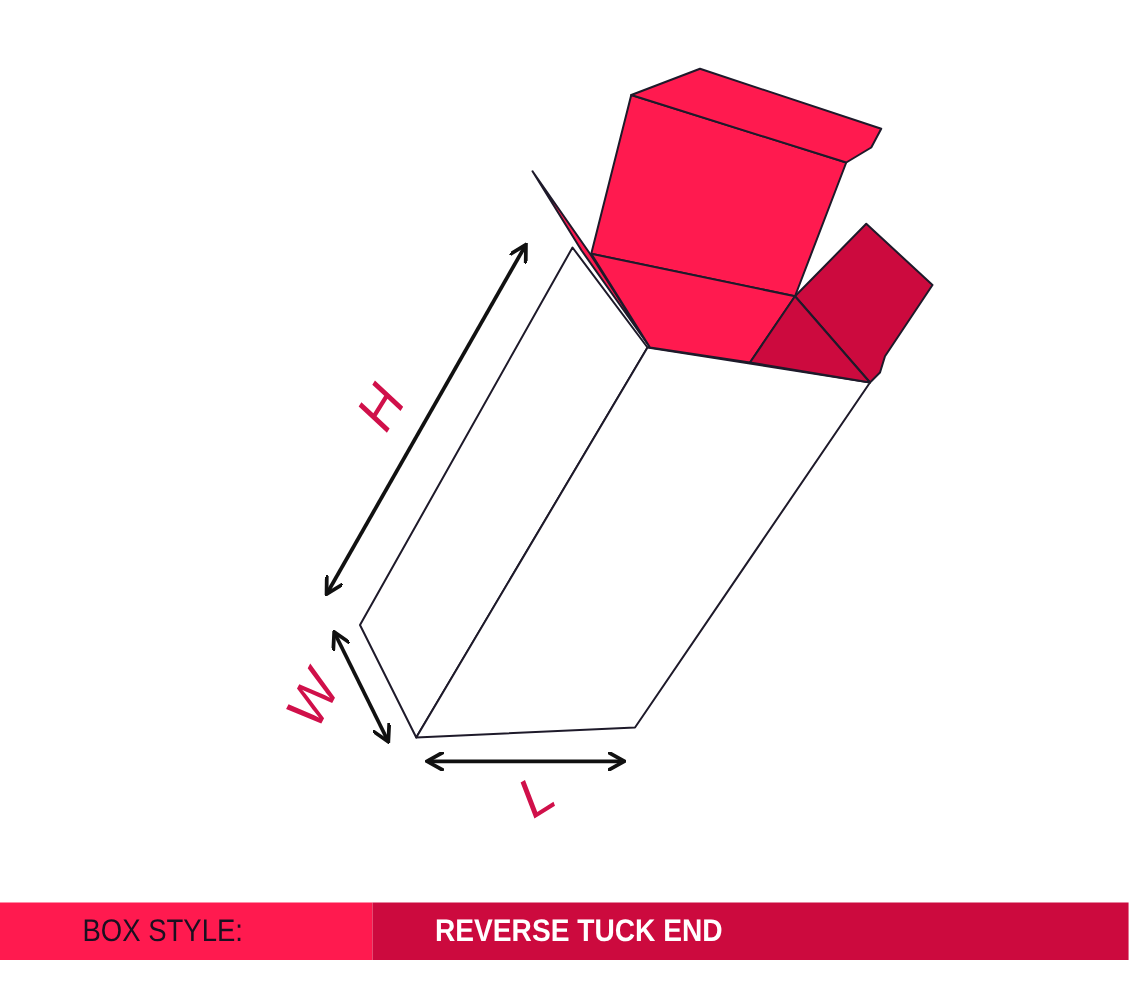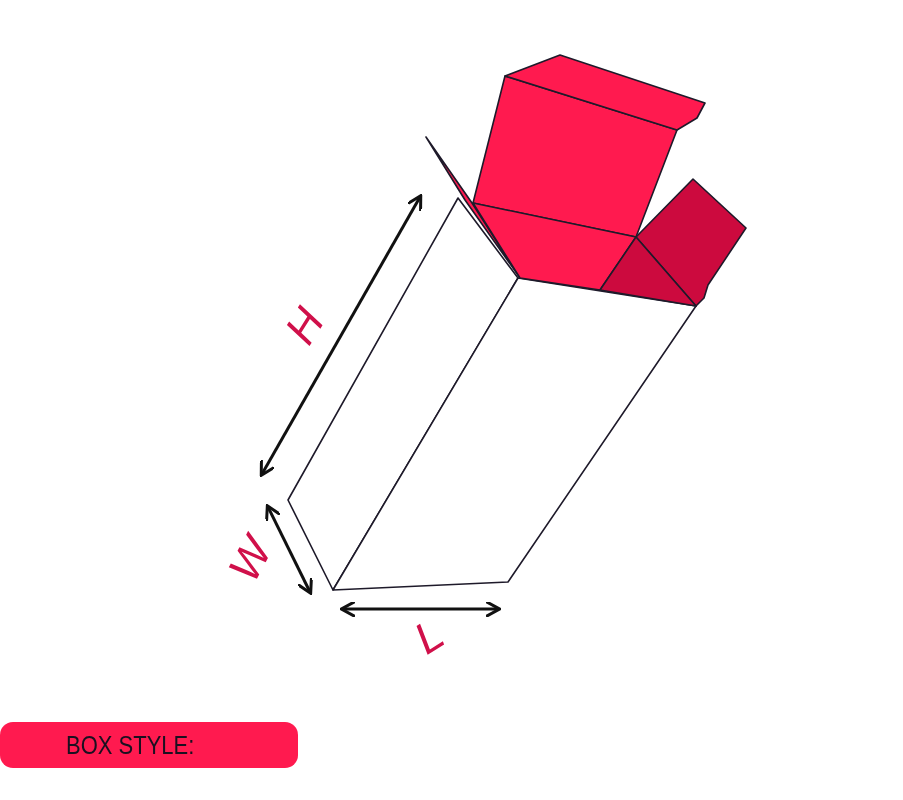--- a/index.html
+++ b/index.html
@@ -1,21 +1,21 @@
 <!DOCTYPE html>
 <html><head>
 <meta charset="utf-8">
 <style>
   html, body { margin: 0; padding: 0; background: #ffffff; }
   body { width: 903px; height: 800px; position: relative; overflow: hidden;
          font-family: "Liberation Sans", sans-serif; }
   #diagram { position: absolute; left: 0; top: 0; width: 903px; height: 800px; }
   .dim-label { font-family: "Liberation Sans", sans-serif; fill: #d0104a; font-size: 44px; font-style: italic; }
   #banner { position: absolute; left: 0; top: 722px; width: 903px; height: 46px; display: flex; }
-  #banner-left { width: 298px; height: 46px; background: #ff1a4f; display: flex; align-items: center; border-radius: 13px; }
+  #banner-left { width: 298px; height: 46px; background: #ff1a4f; display: flex; align-items: center; }
   #banner-right { flex: 1; height: 46px; background: #cc0a3e; display: flex; align-items: center; }
   #banner-key { color: #1a1020; font-size: 25px; letter-spacing: 0px; margin-left: 66px; transform: scaleX(0.88); transform-origin: left center; }
   #banner-value { color: #ffffff; font-size: 25px; font-weight: bold; margin-left: 50px; transform: scaleX(0.9); transform-origin: left center; }
 </style>
 </head>
 <body>
 
 <svg id="diagram" viewBox="0 0 903 800" xmlns="http://www.w3.org/2000/svg">
   <defs>
     <marker id="arrowhead" viewBox="0 0 10 10" refX="8" refY="5" markerWidth="5" markerHeight="5" orient="auto-start-reverse">
@@ -47,13 +47,16 @@
 
   <text class="dim-label" x="288" y="340" transform="rotate(-58 305 325)">H</text>
   <text class="dim-label" x="230" y="575" transform="rotate(-62 250 560)">W</text>
   <text class="dim-label" x="418" y="650" transform="rotate(-32 432 638)">L</text>
 </svg>
 
 <div id="banner">
   <div id="banner-left">
     <span id="banner-key">BOX STYLE:</span>
   </div>
+  <div id="banner-right">
+    <span id="banner-value">REVERSE TUCK END</span>
+  </div>
 </div>
 
 </body></html>

